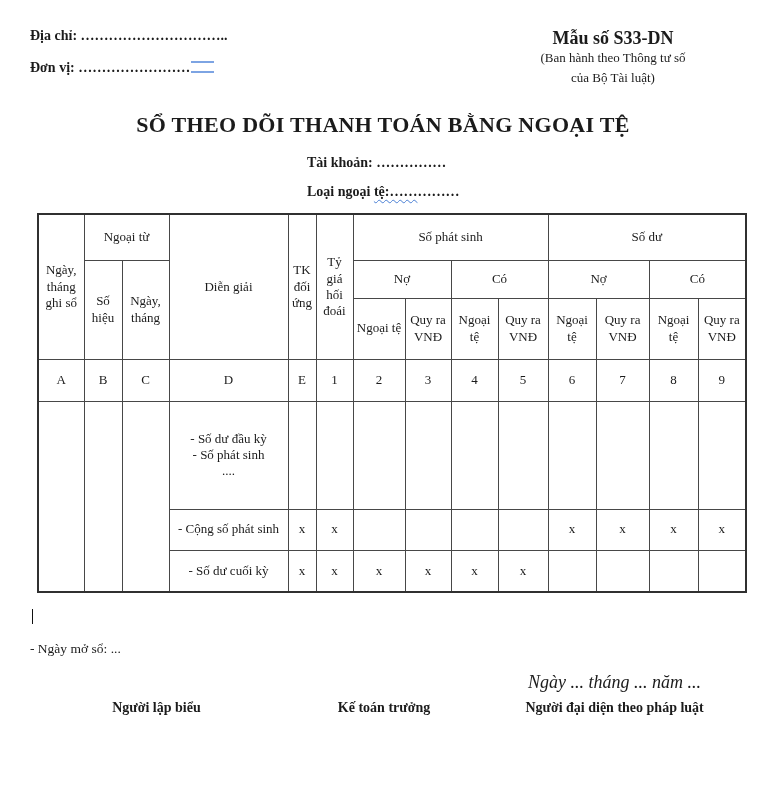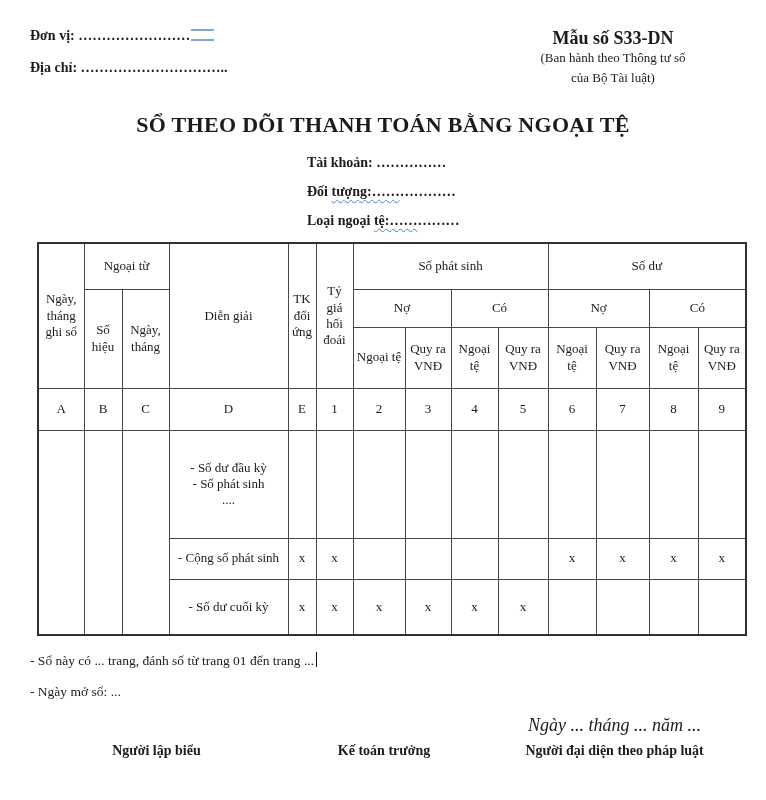--- a/index.html
+++ b/index.html
@@ -90,40 +90,37 @@
   .sign-name { font-weight: bold; font-size: 14px; text-align: center; }
 </style>
 </head>
 <body>
 
 <div class="page">
 
   <div class="top-row">
     <div class="org-block">
       <div class="org-line">
-        <span>Đơn vị:</span><span> ……………………</span><span class="double-line"></span>
+        <span>Địa chỉ:</span><span> …………………………..</span>
       </div>
       <div class="org-line">
-        <span>Địa chỉ:</span><span> …………………………..</span>
+        <span>Đơn vị:</span><span> ……………………</span><span class="double-line"></span>
       </div>
     </div>
     <div class="form-block">
       <div class="form-no">Mẫu số S33-DN</div>
       <div>(Ban hành theo Thông tư số</div>
       <div>của Bộ Tài luật)</div>
     </div>
   </div>
 
   <div class="title">SỔ THEO DÕI THANH TOÁN BẰNG NGOẠI TỆ</div>
 
   <div class="account-block">
     <div class="acc-line">Tài khoản: ……………</div>
-    <div class="acc-line">
-      <span>Đối </span><span class="wavy">tượng:……</span><span>…………</span>
-    </div>
     <div class="acc-line">
       <span>Loại ngoại </span><span class="wavy">tệ:……</span><span>………</span>
     </div>
   </div>
 
   <table class="grid">
     <colgroup>
       <col style="width:46px">
         <col style="width:38px">
         <col style="width:47px">
@@ -209,39 +206,39 @@
         <td>x</td>
         <td></td>
         <td></td>
         <td></td>
         <td></td>
         <td>x</td>
         <td>x</td>
         <td>x</td>
         <td>x</td>
       </tr>
-      <tr style="height:56px">
+      <tr style="height:42px">
         <td class="row-label">- Số dư cuối kỳ</td>
         <td>x</td>
         <td>x</td>
         <td>x</td>
         <td>x</td>
         <td>x</td>
         <td>x</td>
         <td></td>
         <td></td>
         <td></td>
         <td></td>
       </tr>
     </tbody>
   </table>
 
   <div class="notes">
     <div class="note-line">
-      <span>- Sổ này có ... trang, đánh số từ trang 01 đến trang ...</span><span class="caret"></span>
+      <span class="caret"></span>
     </div>
     <div class="note-line">- Ngày mở sổ: ...</div>
   </div>
 
   <div class="sign-row">
     <div class="sign-col col-a">
       <div class="sign-name">Người lập biểu</div>
     </div>
     <div class="sign-col col-b">
       <div class="sign-name">Kế toán trưởng</div>

